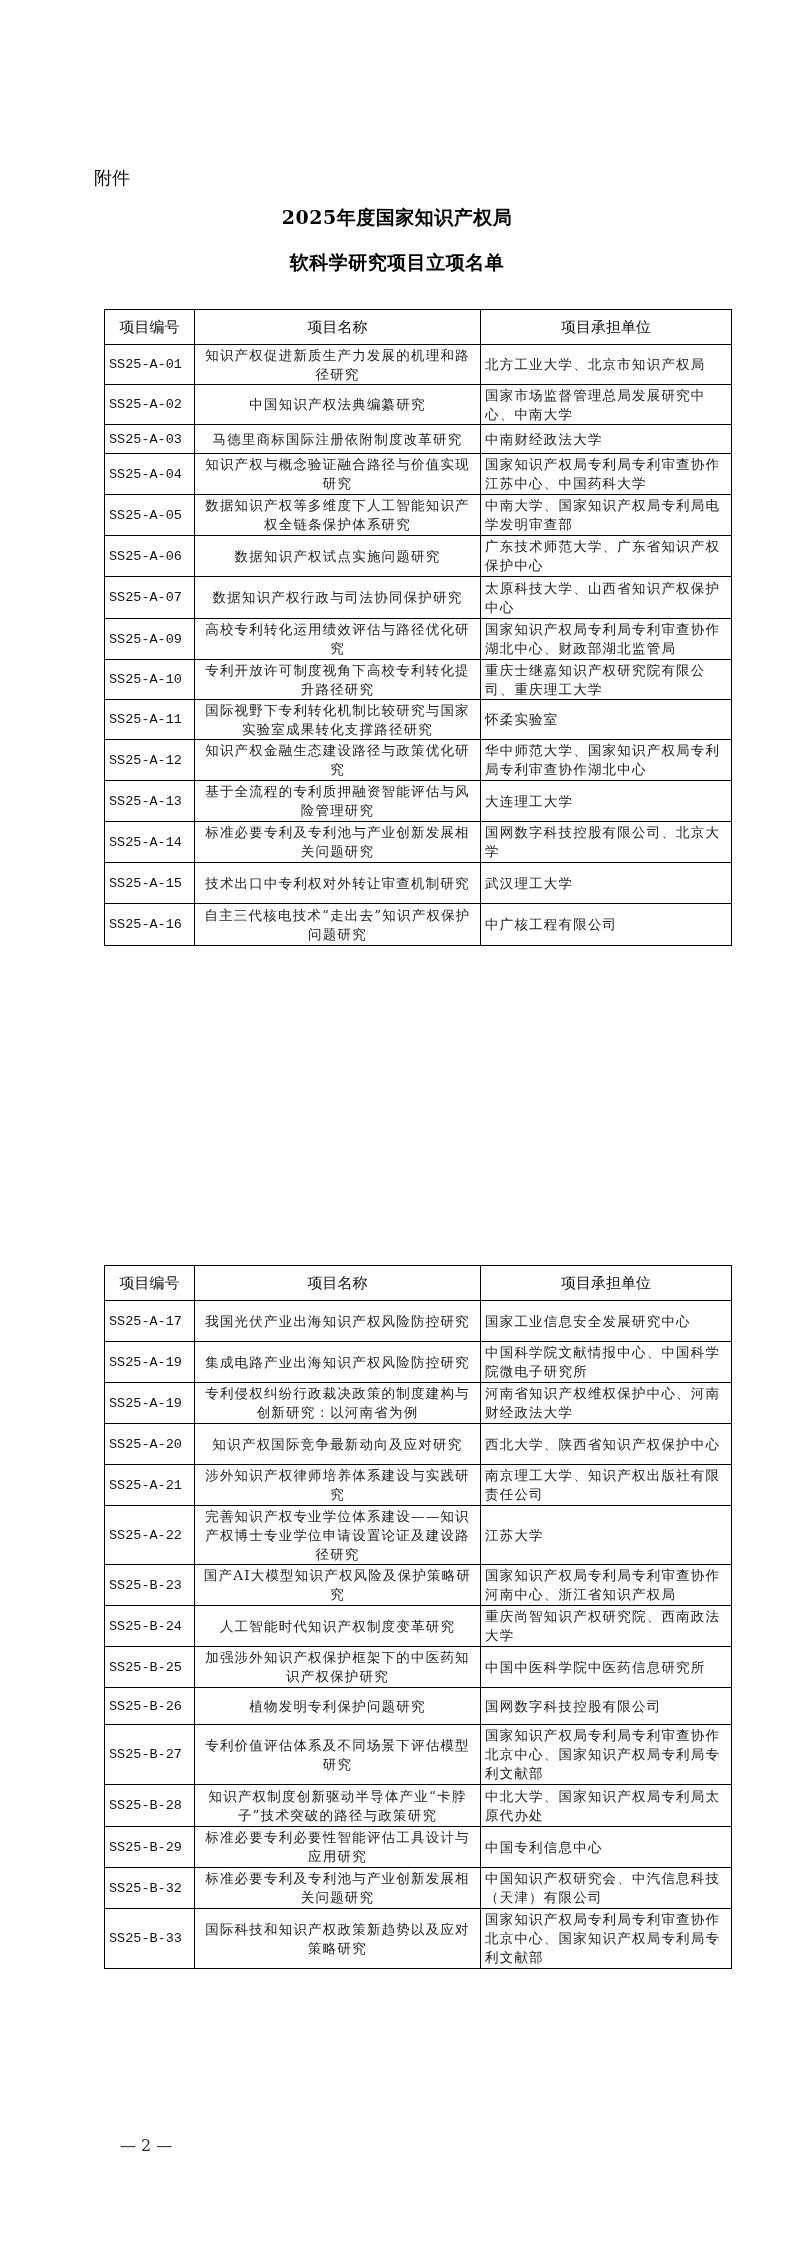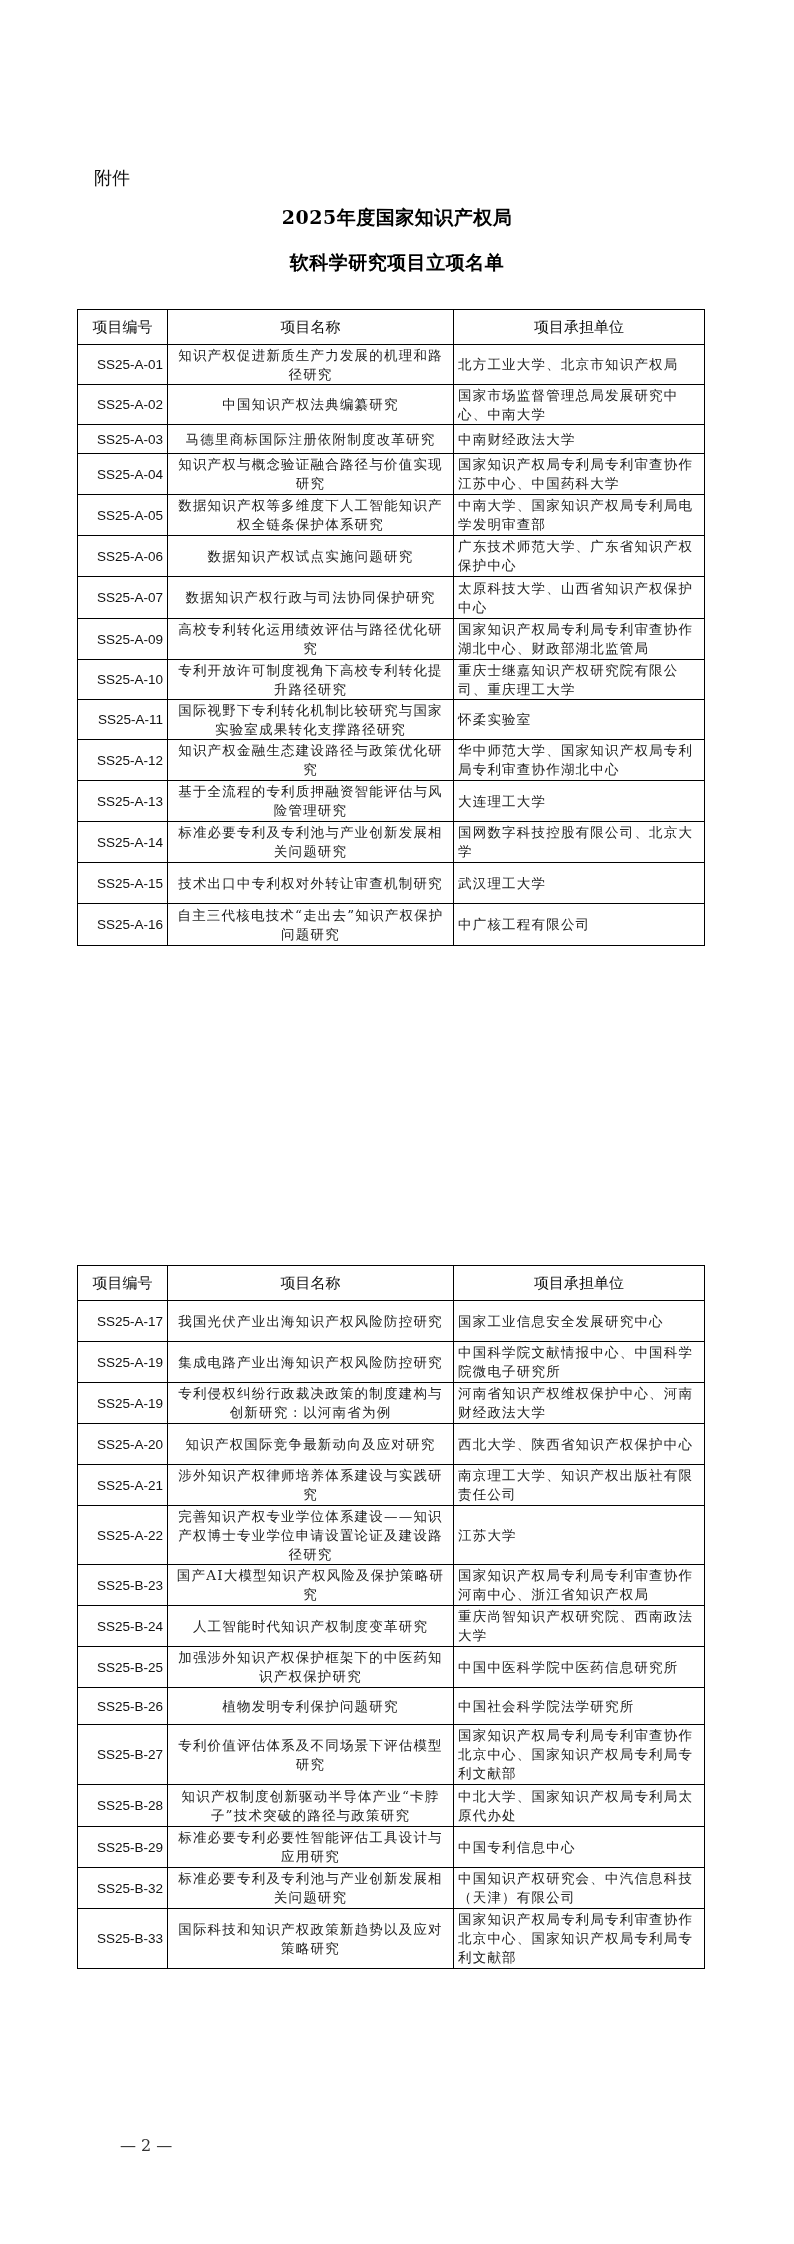--- a/index.html
+++ b/index.html
@@ -1,24 +1,24 @@
 <!DOCTYPE html>
 <html><head>
 <meta charset="utf-8">
 <style>
   html, body { margin: 0; padding: 0; background: #ffffff; }
   body { width: 794px; height: 2244px; position: relative; font-family: "DejaVu Serif", "Liberation Serif", serif; color: #111; overflow: hidden; }
   .attach { position: absolute; left: 94px; top: 166px; font-family: "DejaVu Sans", sans-serif; font-size: 18px; color: #111; }
   .title { position: absolute; left: 0; width: 794px; text-align: center; font-weight: bold; font-size: 19px; letter-spacing: 0.5px; color: #000; font-family: "DejaVu Serif", "Liberation Serif", serif; }
   .title.l1 { top: 205px; }
   .title.l2 { top: 250px; }
-  table.list { position: absolute; left: 77px; width: 627px; border-collapse: collapse; table-layout: fixed; border-radius: 26px; }
+  table.list { position: absolute; left: 104px; width: 627px; border-collapse: collapse; table-layout: fixed; border-radius: 26px; }
   table.list td, table.list th { border: 1.5px solid #000; padding: 0 4px; vertical-align: middle; font-size: 13.5px; line-height: 19px; }
   table.list th { font-family: "DejaVu Sans", sans-serif; font-weight: normal; font-size: 15px; height: 34px; text-align: center; }
-  td.code { text-align: right; font-family: Liberation Sans, sans-serif; font-size: 16px; letter-spacing: 0; padding: 0 2px; white-space: nowrap; }
+  td.code { text-align: left; font-family: Liberation Mono, monospace; font-size: 16px; letter-spacing: 0; padding: 0 2px; white-space: nowrap; }
   td.name { text-align: center; letter-spacing: 1.2px; color: #222; }
   td.unit { text-align: left; letter-spacing: 1.2px; color: #222; }
   col.c1 { width: 90px; }
   col.c2 { width: 286px; }
   col.c3 { width: 251px; }
   #t1 { top: 309px; }
   #t2 { top: 1265px; }
   .pageno { position: absolute; left: 120px; top: 2136px; font-size: 16px; color: #333; font-family: "DejaVu Serif", serif; }
 </style>
 </head>
@@ -175,21 +175,21 @@
         <td class="unit">重庆尚智知识产权研究院、西南政法大学</td>
       </tr>
       <tr style="height: 41px;">
         <td class="code">SS25-B-25</td>
         <td class="name">加强涉外知识产权保护框架下的中医药知识产权保护研究</td>
         <td class="unit">中国中医科学院中医药信息研究所</td>
       </tr>
       <tr style="height: 37px;">
         <td class="code">SS25-B-26</td>
         <td class="name">植物发明专利保护问题研究</td>
-        <td class="unit">中国社会科学院法学研究所</td>
+        <td class="unit">国网数字科技控股有限公司</td>
       </tr>
       <tr style="height: 60px;">
         <td class="code">SS25-B-27</td>
         <td class="name">专利价值评估体系及不同场景下评估模型研究</td>
         <td class="unit">国家知识产权局专利局专利审查协作北京中心、国家知识产权局专利局专利文献部</td>
       </tr>
       <tr style="height: 42px;">
         <td class="code">SS25-B-28</td>
         <td class="name">知识产权制度创新驱动半导体产业“卡脖子”技术突破的路径与政策研究</td>
         <td class="unit">中北大学、国家知识产权局专利局太原代办处</td>

